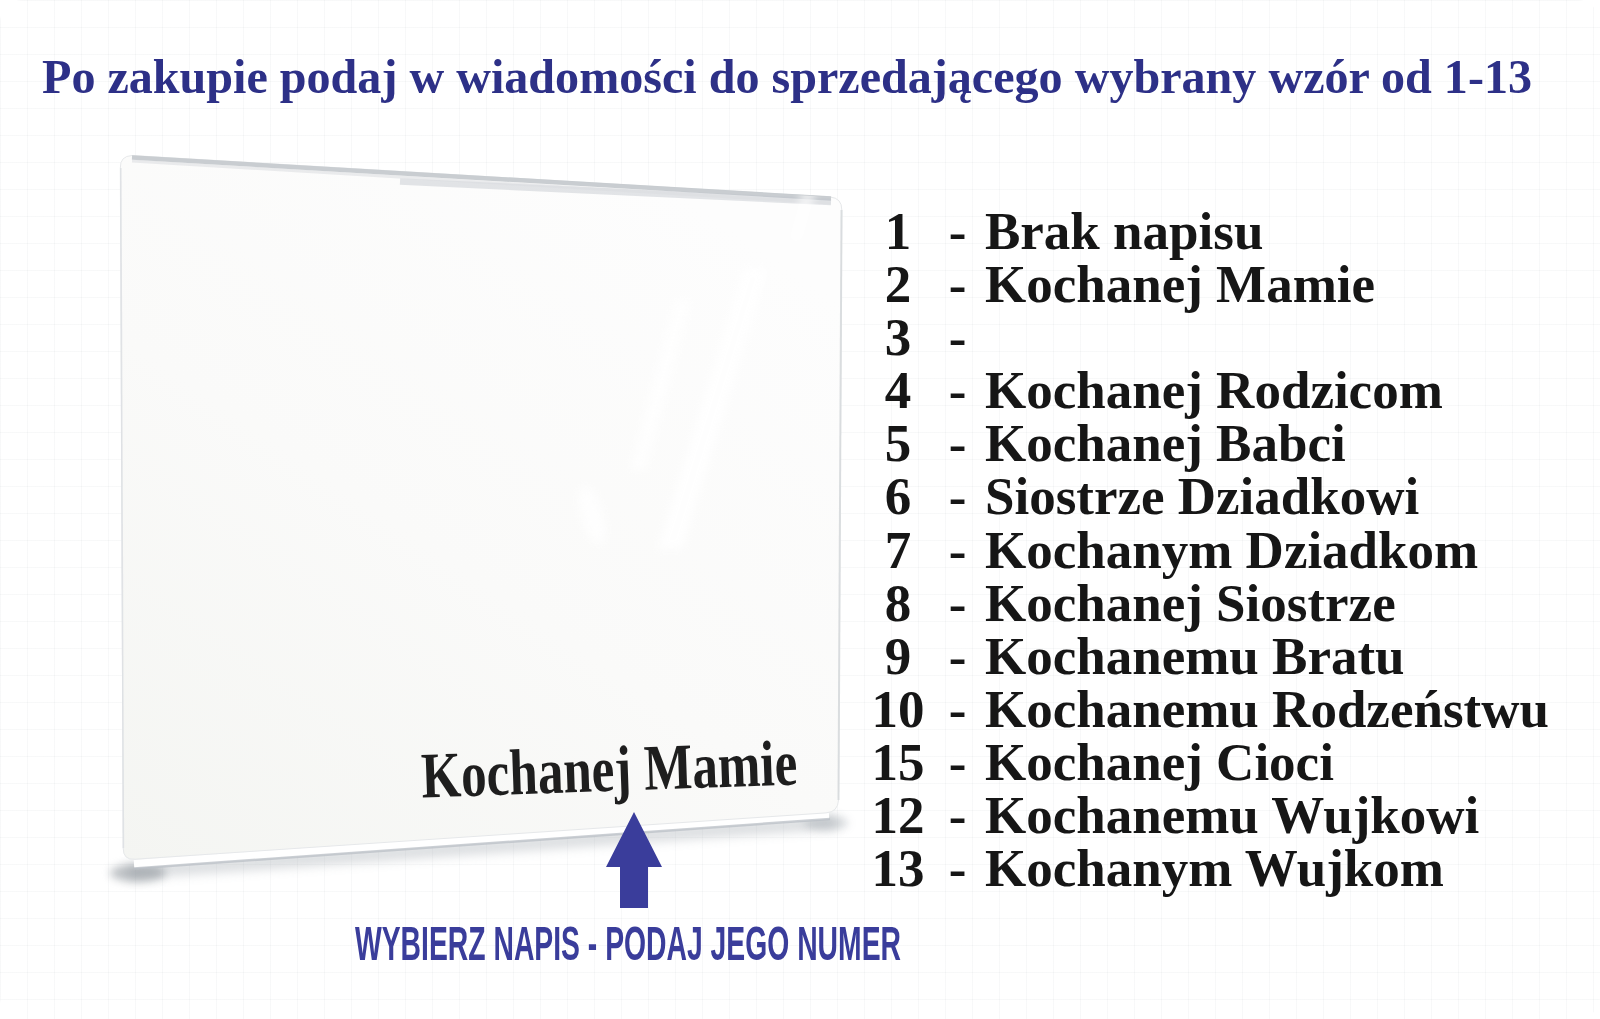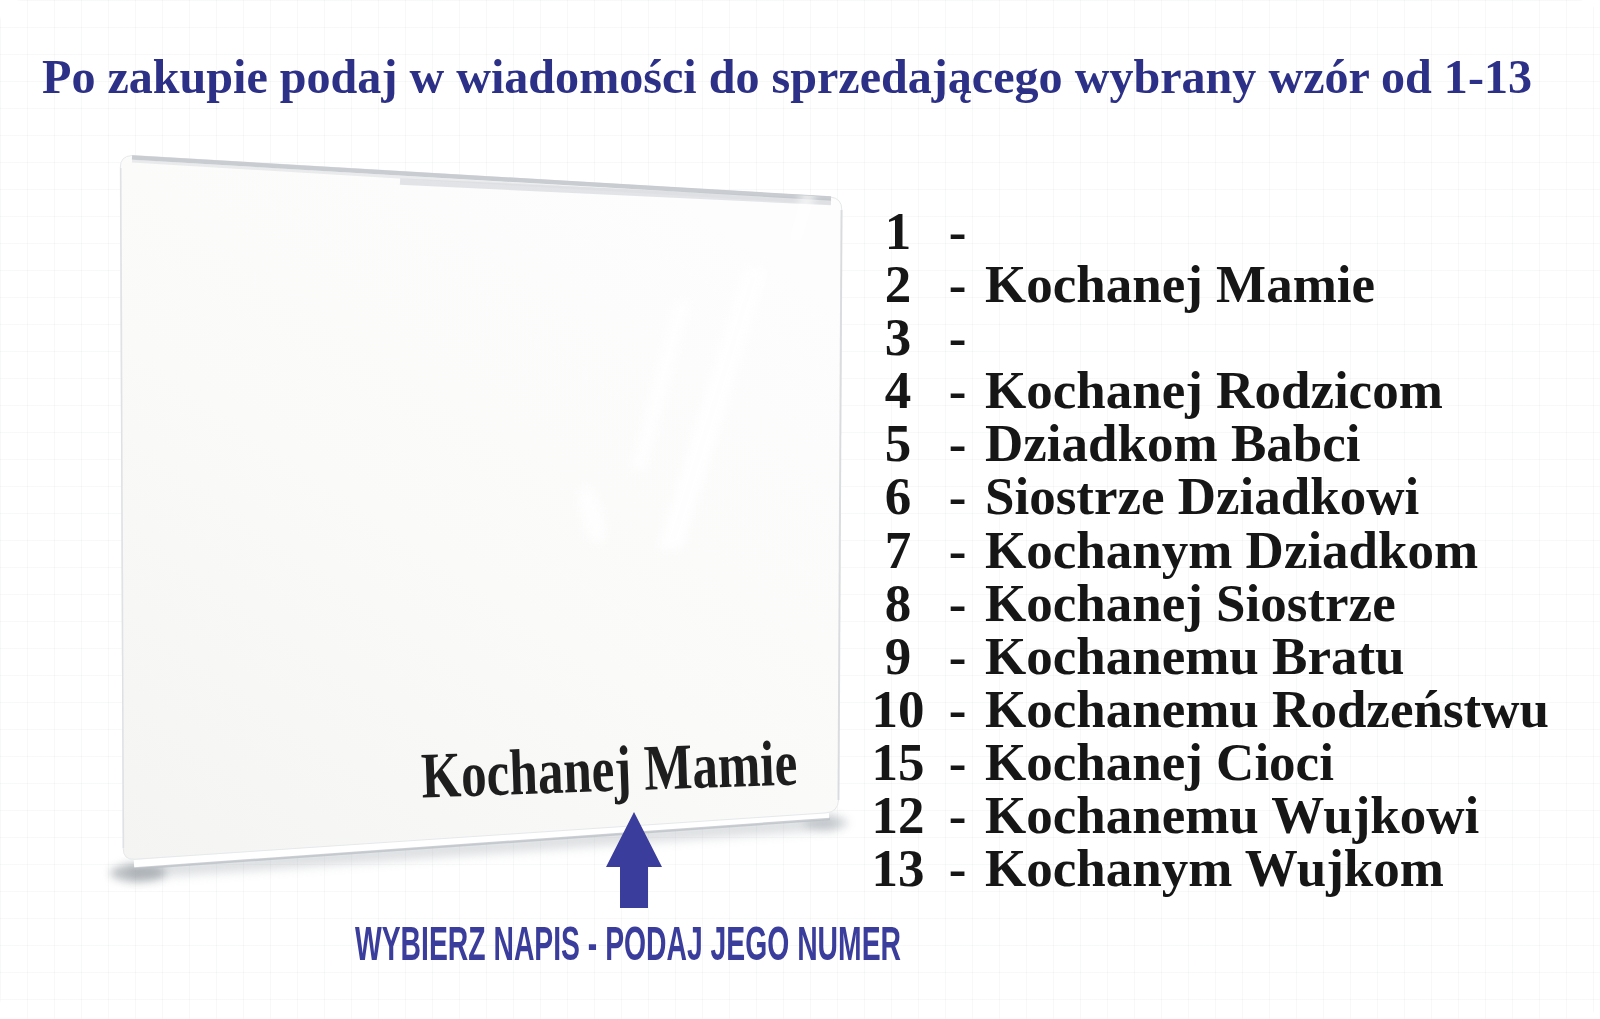--- a/index.html
+++ b/index.html
@@ -85,39 +85,40 @@
     <polygon points="634,812 662,867 648,867 648,908 620,908 620,867 606,867" fill="#3a3d9b"></polygon>
 
     <text x="628" y="960" text-anchor="middle" font-size="48" font-weight="bold" font-family="&quot;Liberation Sans&quot;,&quot;DejaVu Sans&quot;,sans-serif" textLength="546" lengthAdjust="spacingAndGlyphs" fill="#3a3d9b">WYBIERZ NAPIS - PODAJ JEGO NUMER</text>
   </svg>
 
   <div class="options">
 
   <div class="opt-row">
       <span class="opt-num">1</span>
       <span class="opt-dash">-</span>
+      <span class="opt-label">Brak napisu</span>
     </div>
       <div class="opt-row">
       <span class="opt-num">2</span>
       <span class="opt-dash">-</span>
       <span class="opt-label">Kochanej Mamie</span>
     </div>
       <div class="opt-row">
       <span class="opt-num">3</span>
       <span class="opt-dash">-</span>
     </div>
       <div class="opt-row">
       <span class="opt-num">4</span>
       <span class="opt-dash">-</span>
       <span class="opt-label">Kochanej Rodzicom</span>
     </div>
       <div class="opt-row">
       <span class="opt-num">5</span>
       <span class="opt-dash">-</span>
-      <span class="opt-label">Dziadkom Babci</span>
+      <span class="opt-label">Kochanej Babci</span>
     </div>
       <div class="opt-row">
       <span class="opt-num">6</span>
       <span class="opt-dash">-</span>
       <span class="opt-label">Siostrze Dziadkowi</span>
     </div>
       <div class="opt-row">
       <span class="opt-num">7</span>
       <span class="opt-dash">-</span>
       <span class="opt-label">Kochanym Dziadkom</span>

